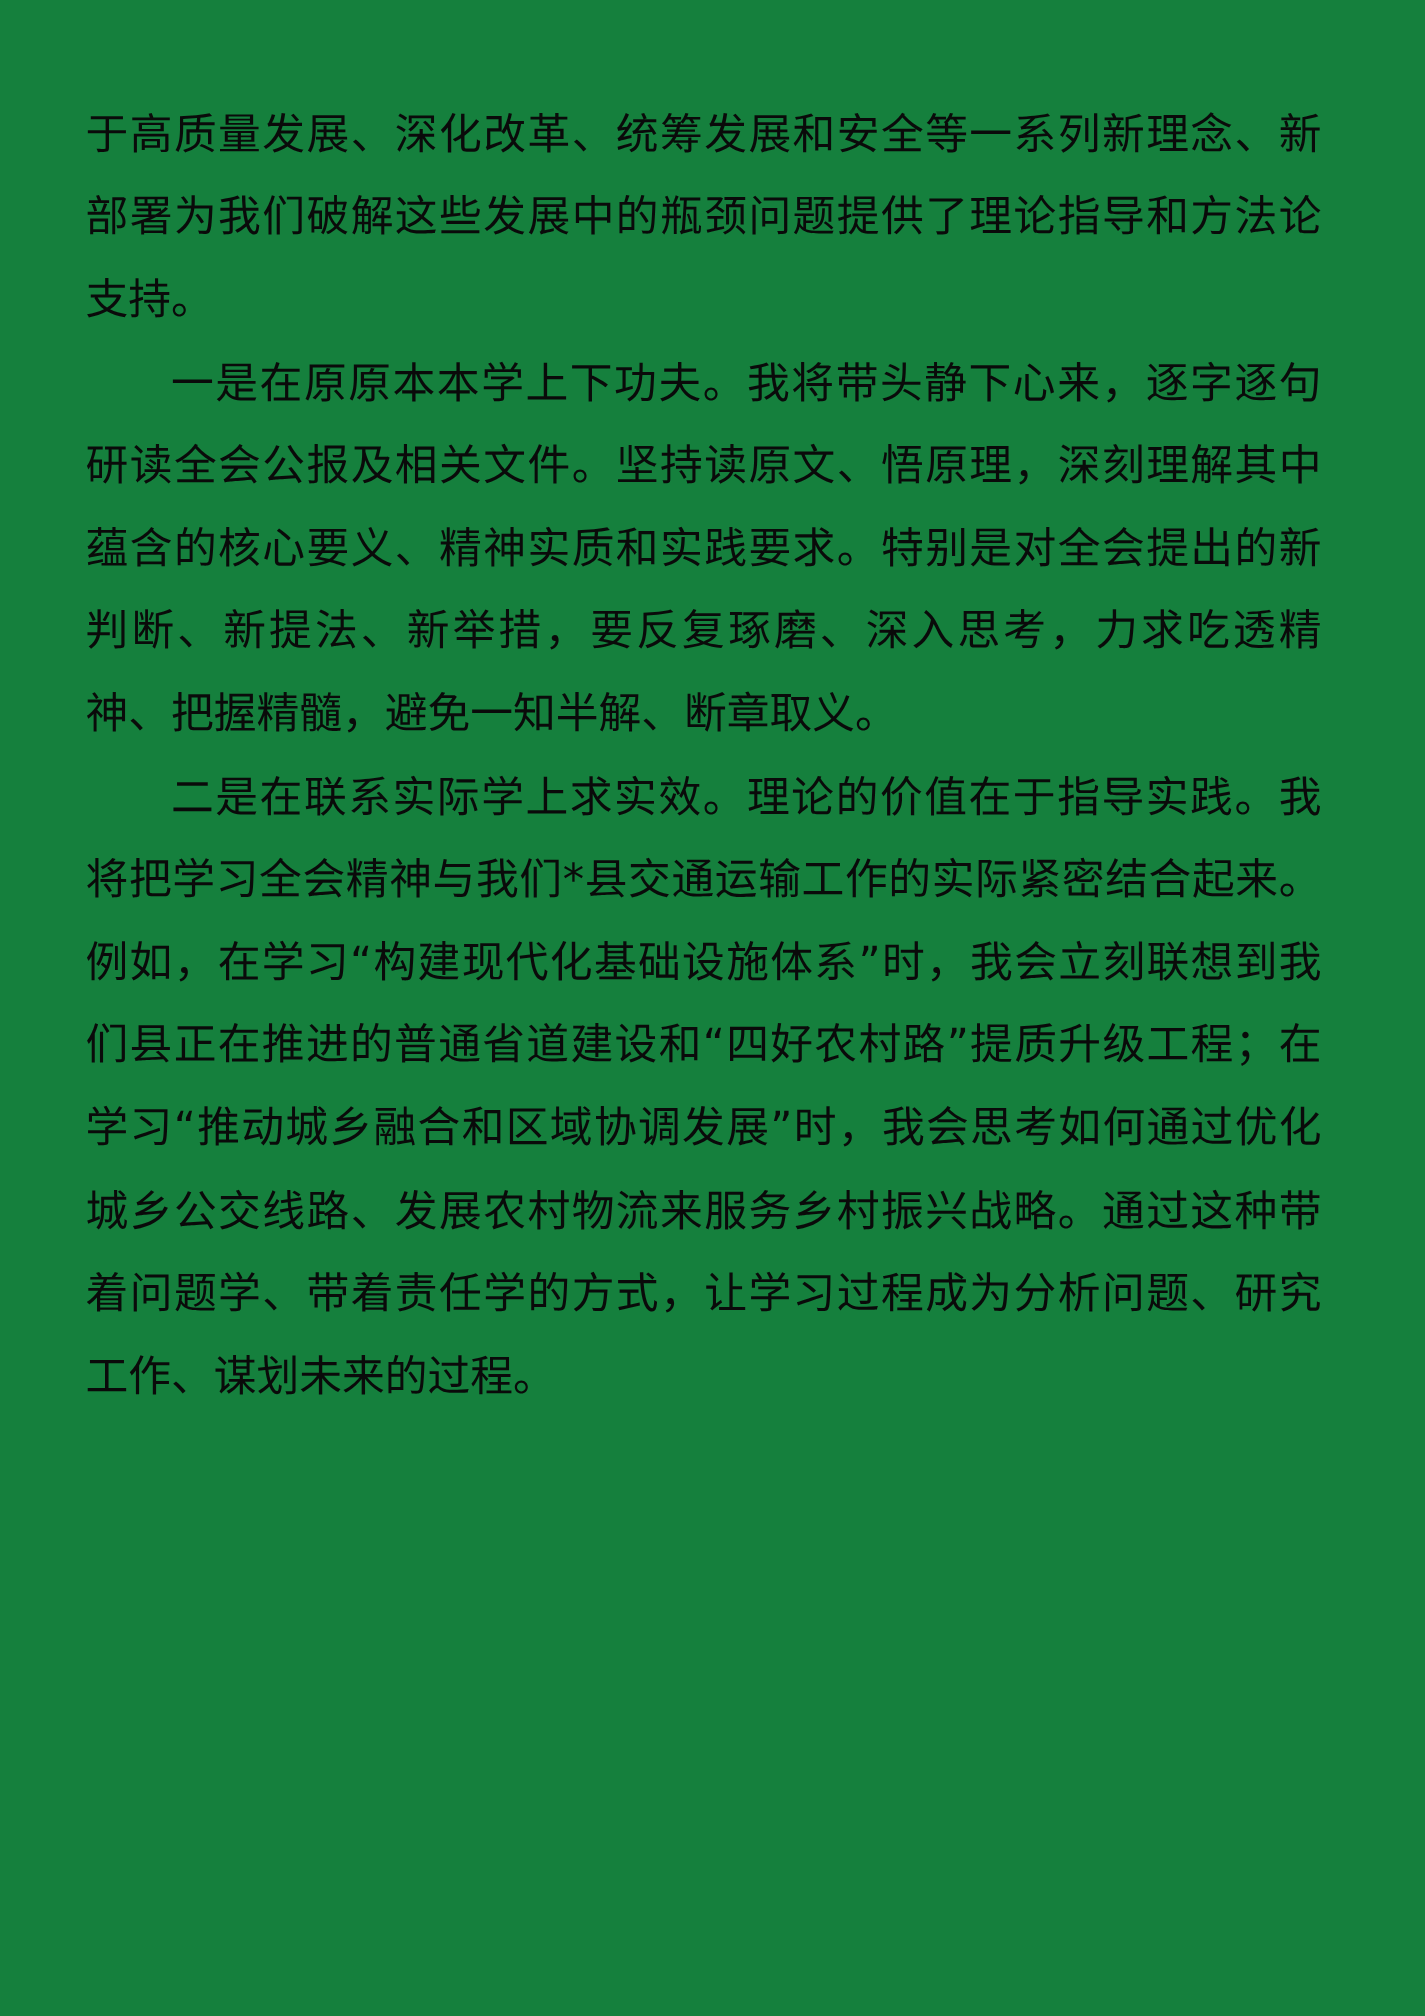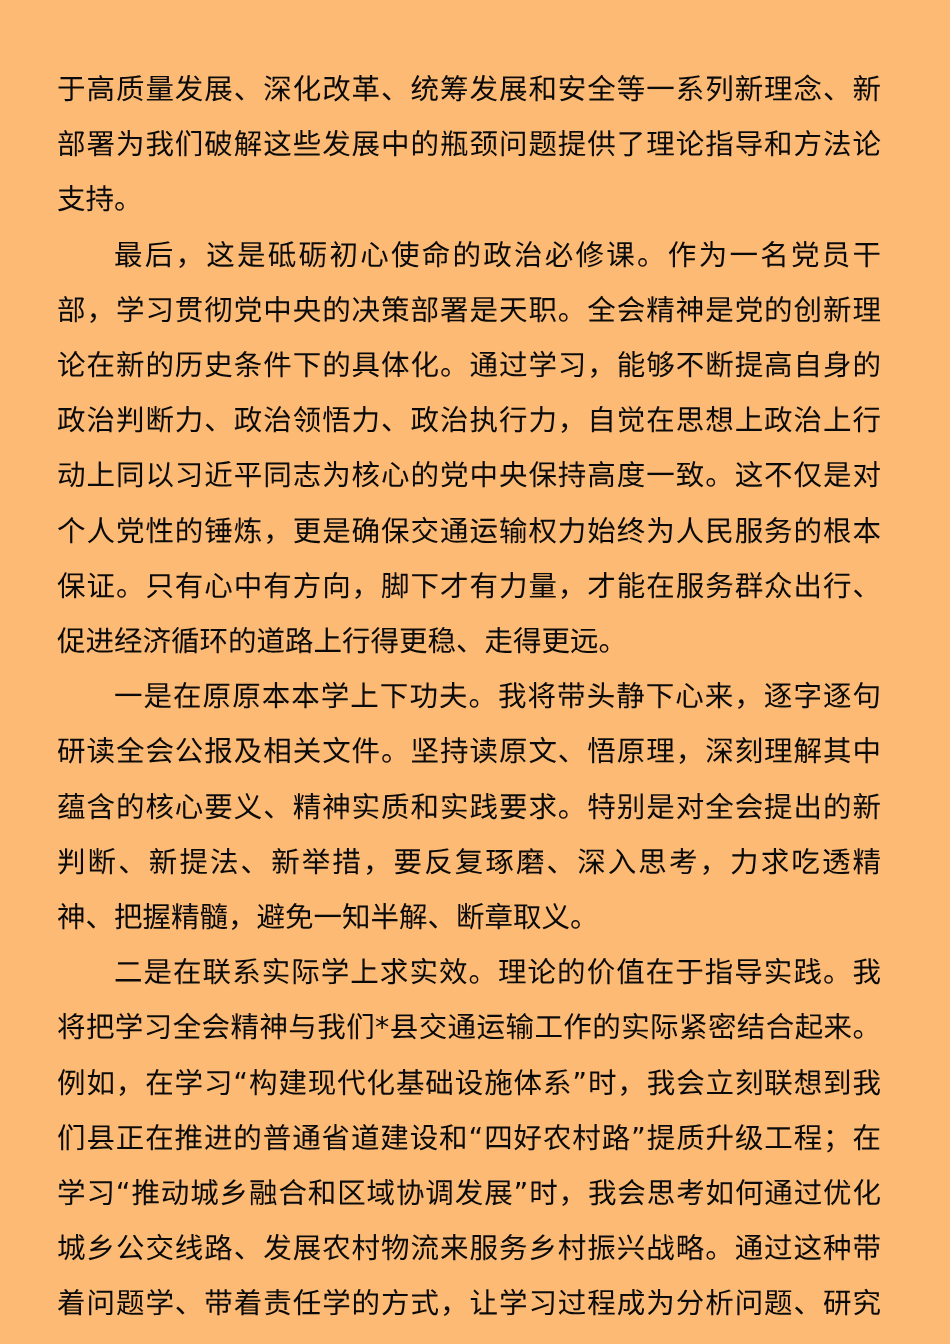--- a/index.html
+++ b/index.html
@@ -14,21 +14,21 @@
     overflow: hidden;
     font-family: "DejaVu Sans", "Liberation Sans", sans-serif;
     color: #000000;
     -webkit-font-smoothing: antialiased;
   }
 
   #page {
     position: relative;
     width: 950px;
     height: 1344px;
-    background: #fdba74;
+    background: #15803d;
     box-sizing: border-box;
   }
 
   #doc-body {
     position: absolute;
     left: 57px;
     top: 62px;
     width: 824px;
   }
 
@@ -60,21 +60,20 @@
 </style>
 </head>
 <body>
 
 <div id="page">
 
   <div id="doc-body">
 
     <p class="para no-indent">于高质量发展、深化改革、统筹发展和安全等一系列新理念、新部署为我们破解这些发展中的瓶颈问题提供了理论指导和方法论支持。</p>
 
-    <p class="para">最后，这是砥砺初心使命的政治必修课。作为一名党员干部，学习贯彻党中央的决策部署是天职。全会精神是党的创新理论在新的历史条件下的具体化。通过学习，能够不断提高自身的政治判断力、政治领悟力、政治执行力，自觉在思想上政治上行动上同以习近平同志为核心的党中央保持高度一致。这不仅是对个人党性的锤炼，更是确保交通运输权力始终为人民服务的根本保证。只有心中有方向，脚下才有力量，才能在服务群众出行、促进经济循环的道路上行得更稳、走得更远。</p>
 
 
 
     <p class="para">一是在原原本本学上下功夫。我将带头静下心来，逐字逐句研读全会公报及相关文件。坚持读原文、悟原理，深刻理解其中蕴含的核心要义、精神实质和实践要求。特别是对全会提出的新判断、新提法、新举措，要反复琢磨、深入思考，力求吃透精神、把握精髓，避免一知半解、断章取义。</p>
 
     <p class="para">二是在联系实际学上求实效。理论的价值在于指导实践。我将把学习全会精神与我们*县交通运输工作的实际紧密结合起来。例如，在学习“构建现代化基础设施体系”时，我会立刻联想到我们县正在推进的普通省道建设和“四好农村路”提质升级工程；在学习“推动城乡融合和区域协调发展”时，我会思考如何通过优化城乡公交线路、发展农村物流来服务乡村振兴战略。通过这种带着问题学、带着责任学的方式，让学习过程成为分析问题、研究工作、谋划未来的过程。</p>
 
   </div>
 
 </div>

